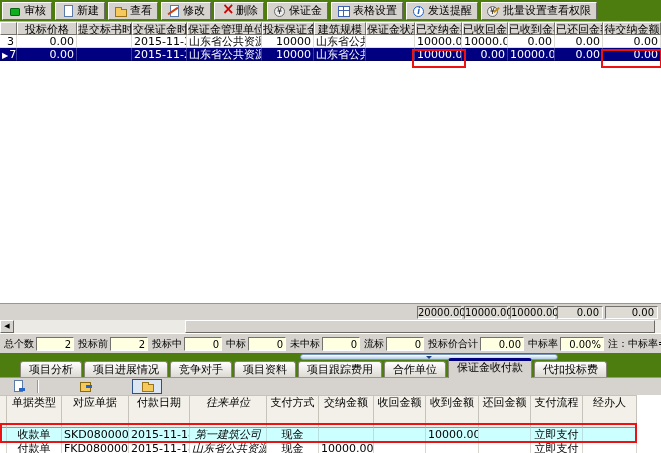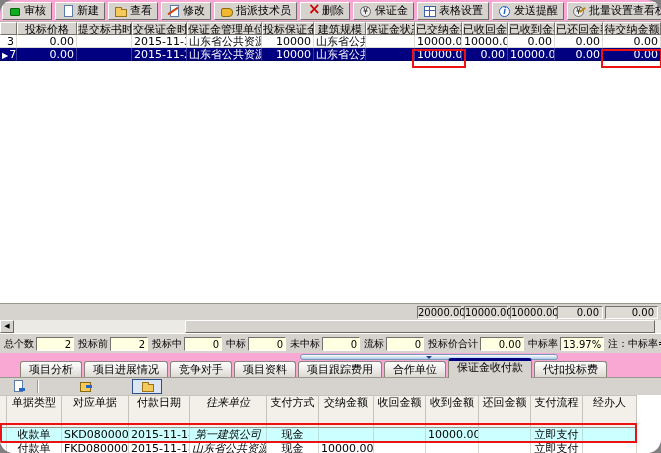--- a/index.html
+++ b/index.html
@@ -1,17 +1,17 @@
 <!DOCTYPE html>
 <html><head>
 <meta charset="utf-8">
 <style>
   html,body{margin:0;padding:0;background:#808080;}
-  .win{position:relative;width:661px;height:453px;background:#f9a8d4;
-       font-family:"DejaVu Sans",sans-serif;font-size:11px;color:#000;overflow:hidden;border-radius:14px;}
+  .win{position:relative;width:661px;height:453px;background:#4d7c0f;
+       font-family:"DejaVu Sans",sans-serif;font-size:11px;color:#000;overflow:hidden;}
   
   .toolbar{position:absolute;top:0;left:0;width:661px;height:22px;display:flex;align-items:center;
            padding-left:2px;gap:3px;border-bottom:1px solid #b8b5ae;box-sizing:border-box;}
   .tb{display:flex;align-items:center;gap:3px;height:18px;padding:0 5px;background:#d6d3ce;
       border:1px solid;border-color:#fff #6c6a65 #6c6a65 #fff;font:inherit;white-space:nowrap;cursor:default;}
   .ic{width:13px;height:12px;position:relative;display:inline-block;flex:none;}
   .ic-audit::before{content:"";position:absolute;left:2px;top:3px;width:8px;height:6px;background:#0fae1e;border:1px solid #056510;border-radius:1px;}
   .ic-page::before{content:"";position:absolute;left:3px;top:0;width:7px;height:10px;background:#fff;border:1px solid #5a7aa8;}
   .ic-folder::before{content:"";position:absolute;left:1px;top:4px;width:10px;height:6px;background:#f5c95c;border:1px solid #9a7218;}
   .ic-folder::after{content:"";position:absolute;left:1px;top:2px;width:5px;height:2px;background:#f5c95c;border:1px solid #9a7218;border-bottom:none;}
@@ -105,24 +105,20 @@
       </button>
     <button class="tb">
         <span class="ic ic-folder"></span>
         <span>查看</span>
       </button>
     <button class="tb">
         <span class="ic ic-edit"></span>
         <span>修改</span>
       </button>
     <button class="tb">
-        <span class="ic ic-assign"></span>
-        <span>指派技术员</span>
-      </button>
-    <button class="tb">
         <span class="ic ic-delete"></span>
         <span>删除</span>
       </button>
     <button class="tb">
         <span class="ic ic-coin"></span>
         <span>保证金</span>
       </button>
     <button class="tb">
         <span class="ic ic-table"></span>
         <span>表格设置</span>
@@ -224,21 +220,21 @@
     <span class="sfield">
         <span>流标</span>
         <span class="sbox">0</span>
       </span>
     <span class="sfield">
         <span>投标价合计</span>
         <span class="sbox w45">0.00</span>
       </span>
     <span class="sfield">
         <span>中标率</span>
-        <span class="sbox w45">13.97%</span>
+        <span class="sbox w45">0.00%</span>
       </span>
     <span>注：中标率=中标/(中标+未中标)</span>
   </div>
 
   <div class="splitter">
     <div class="splitpill">
         <div class="splitarr"></div>
       </div>
   </div>
 

